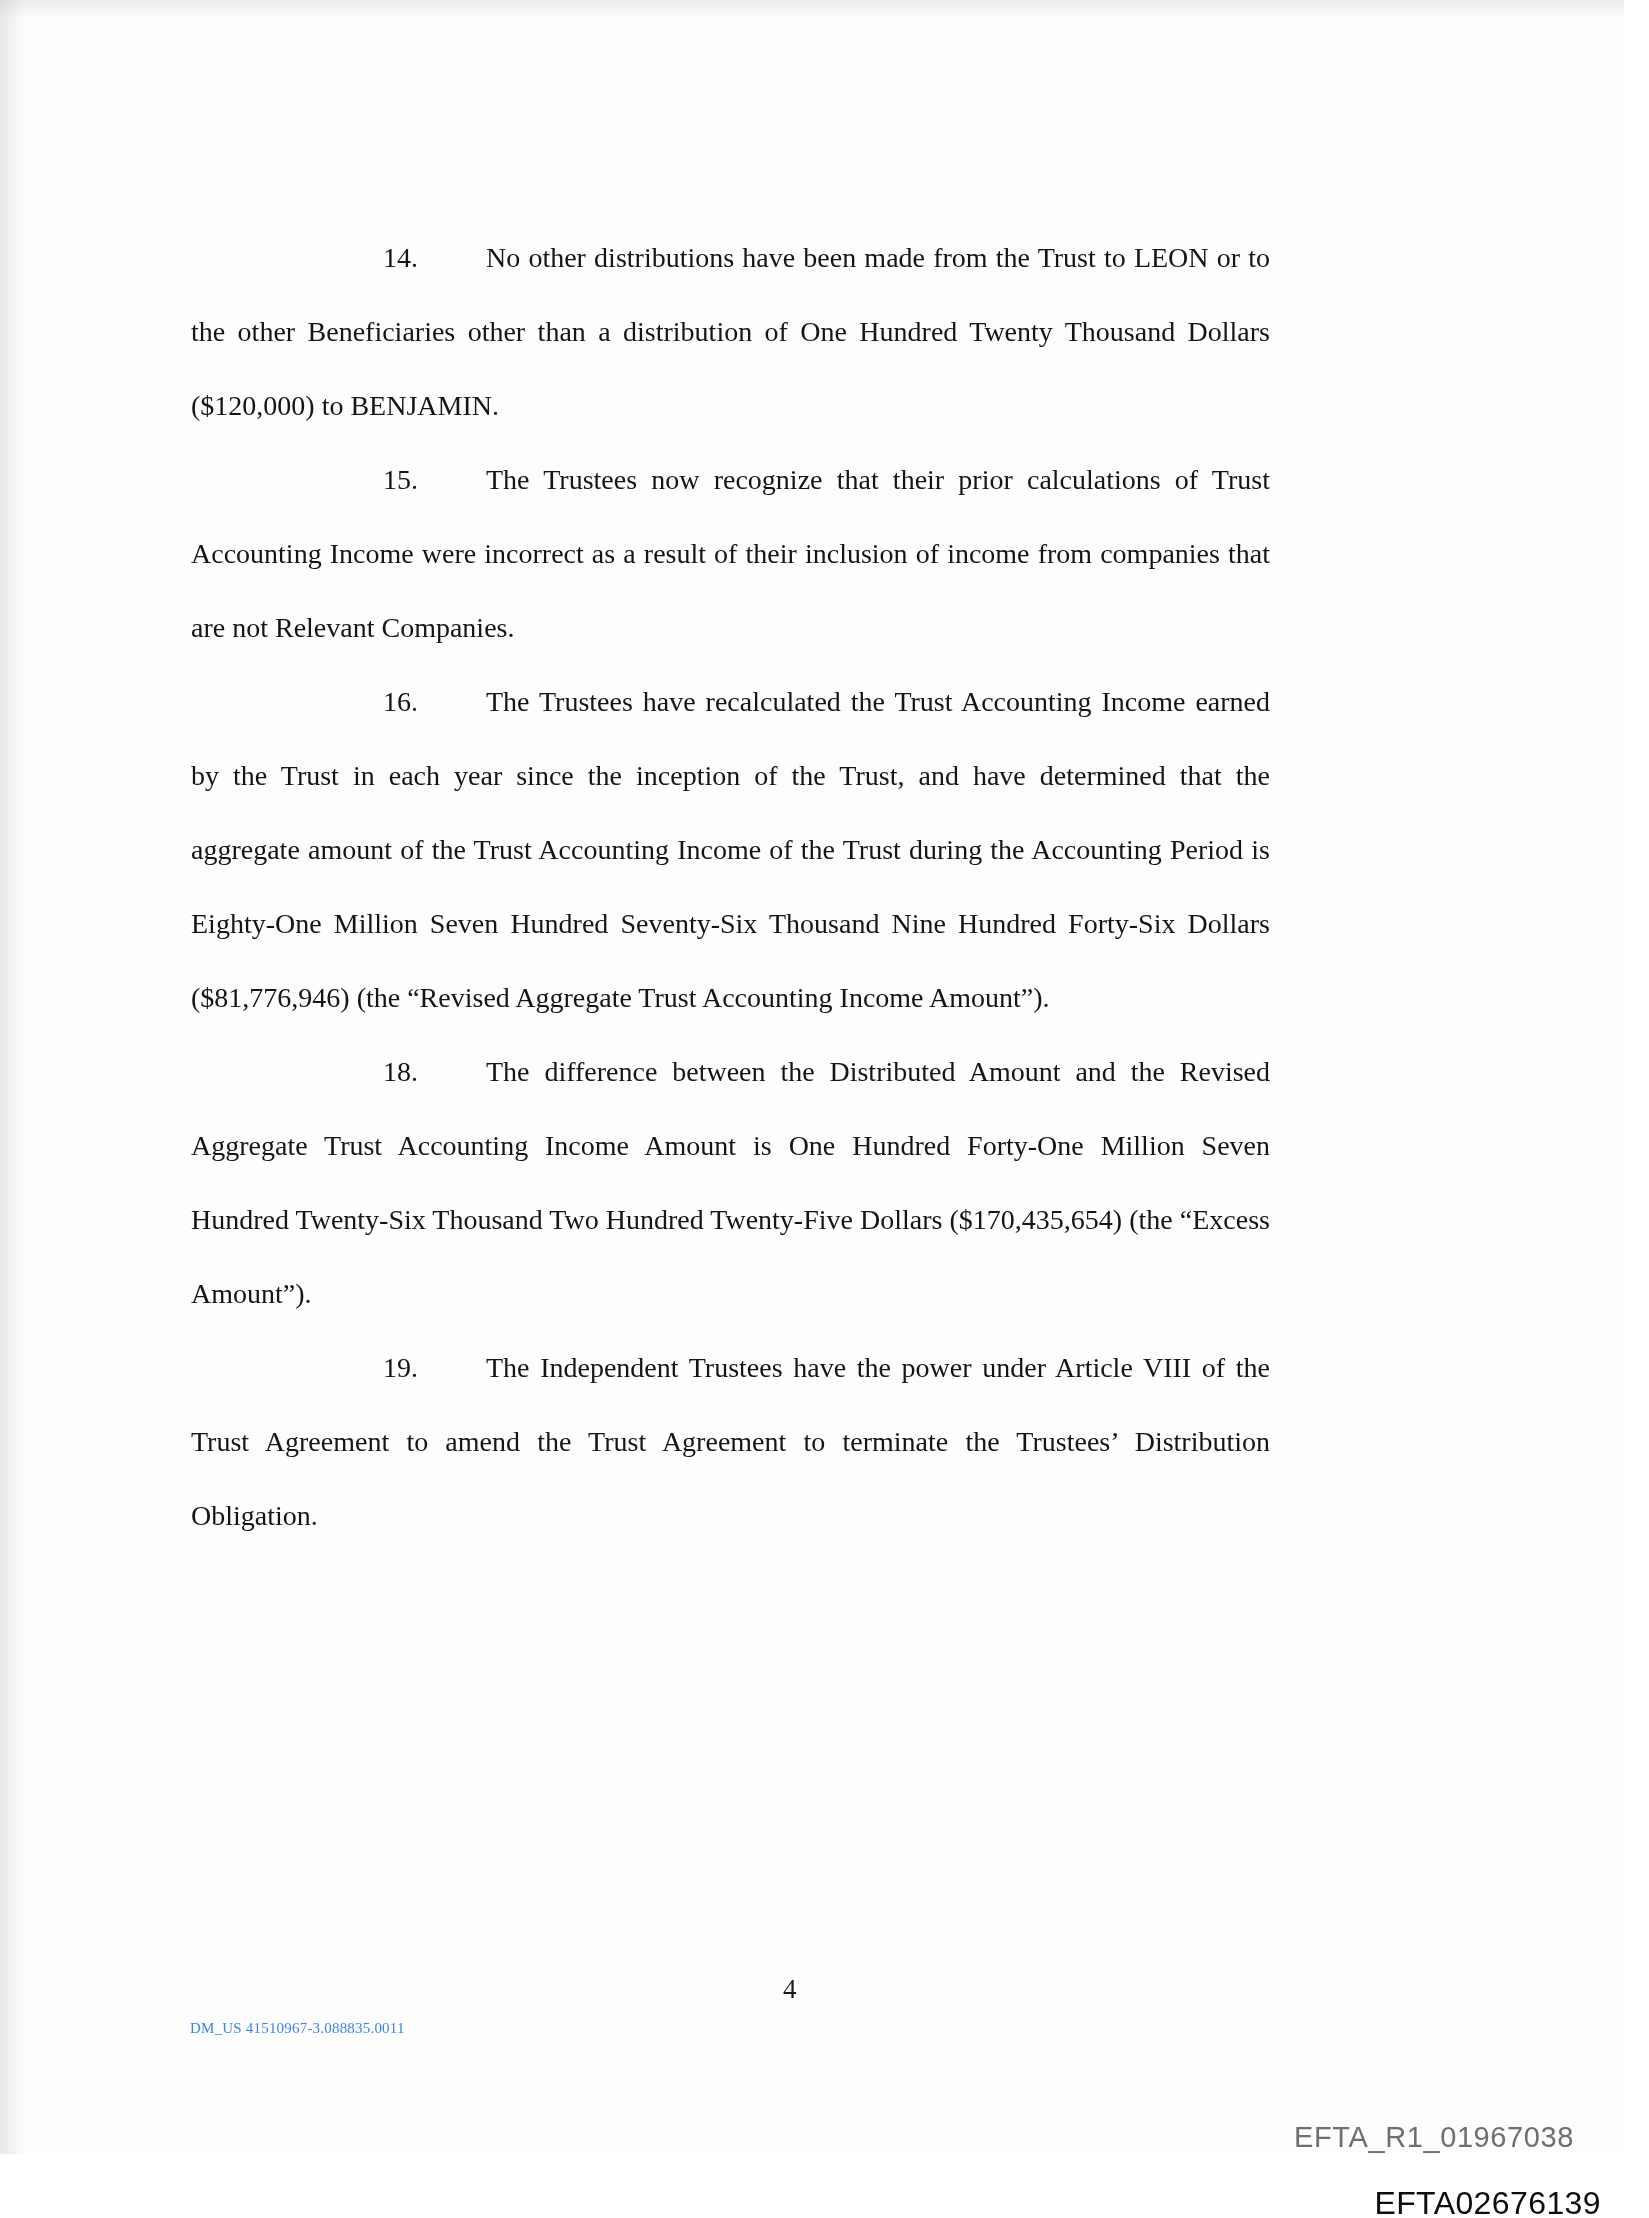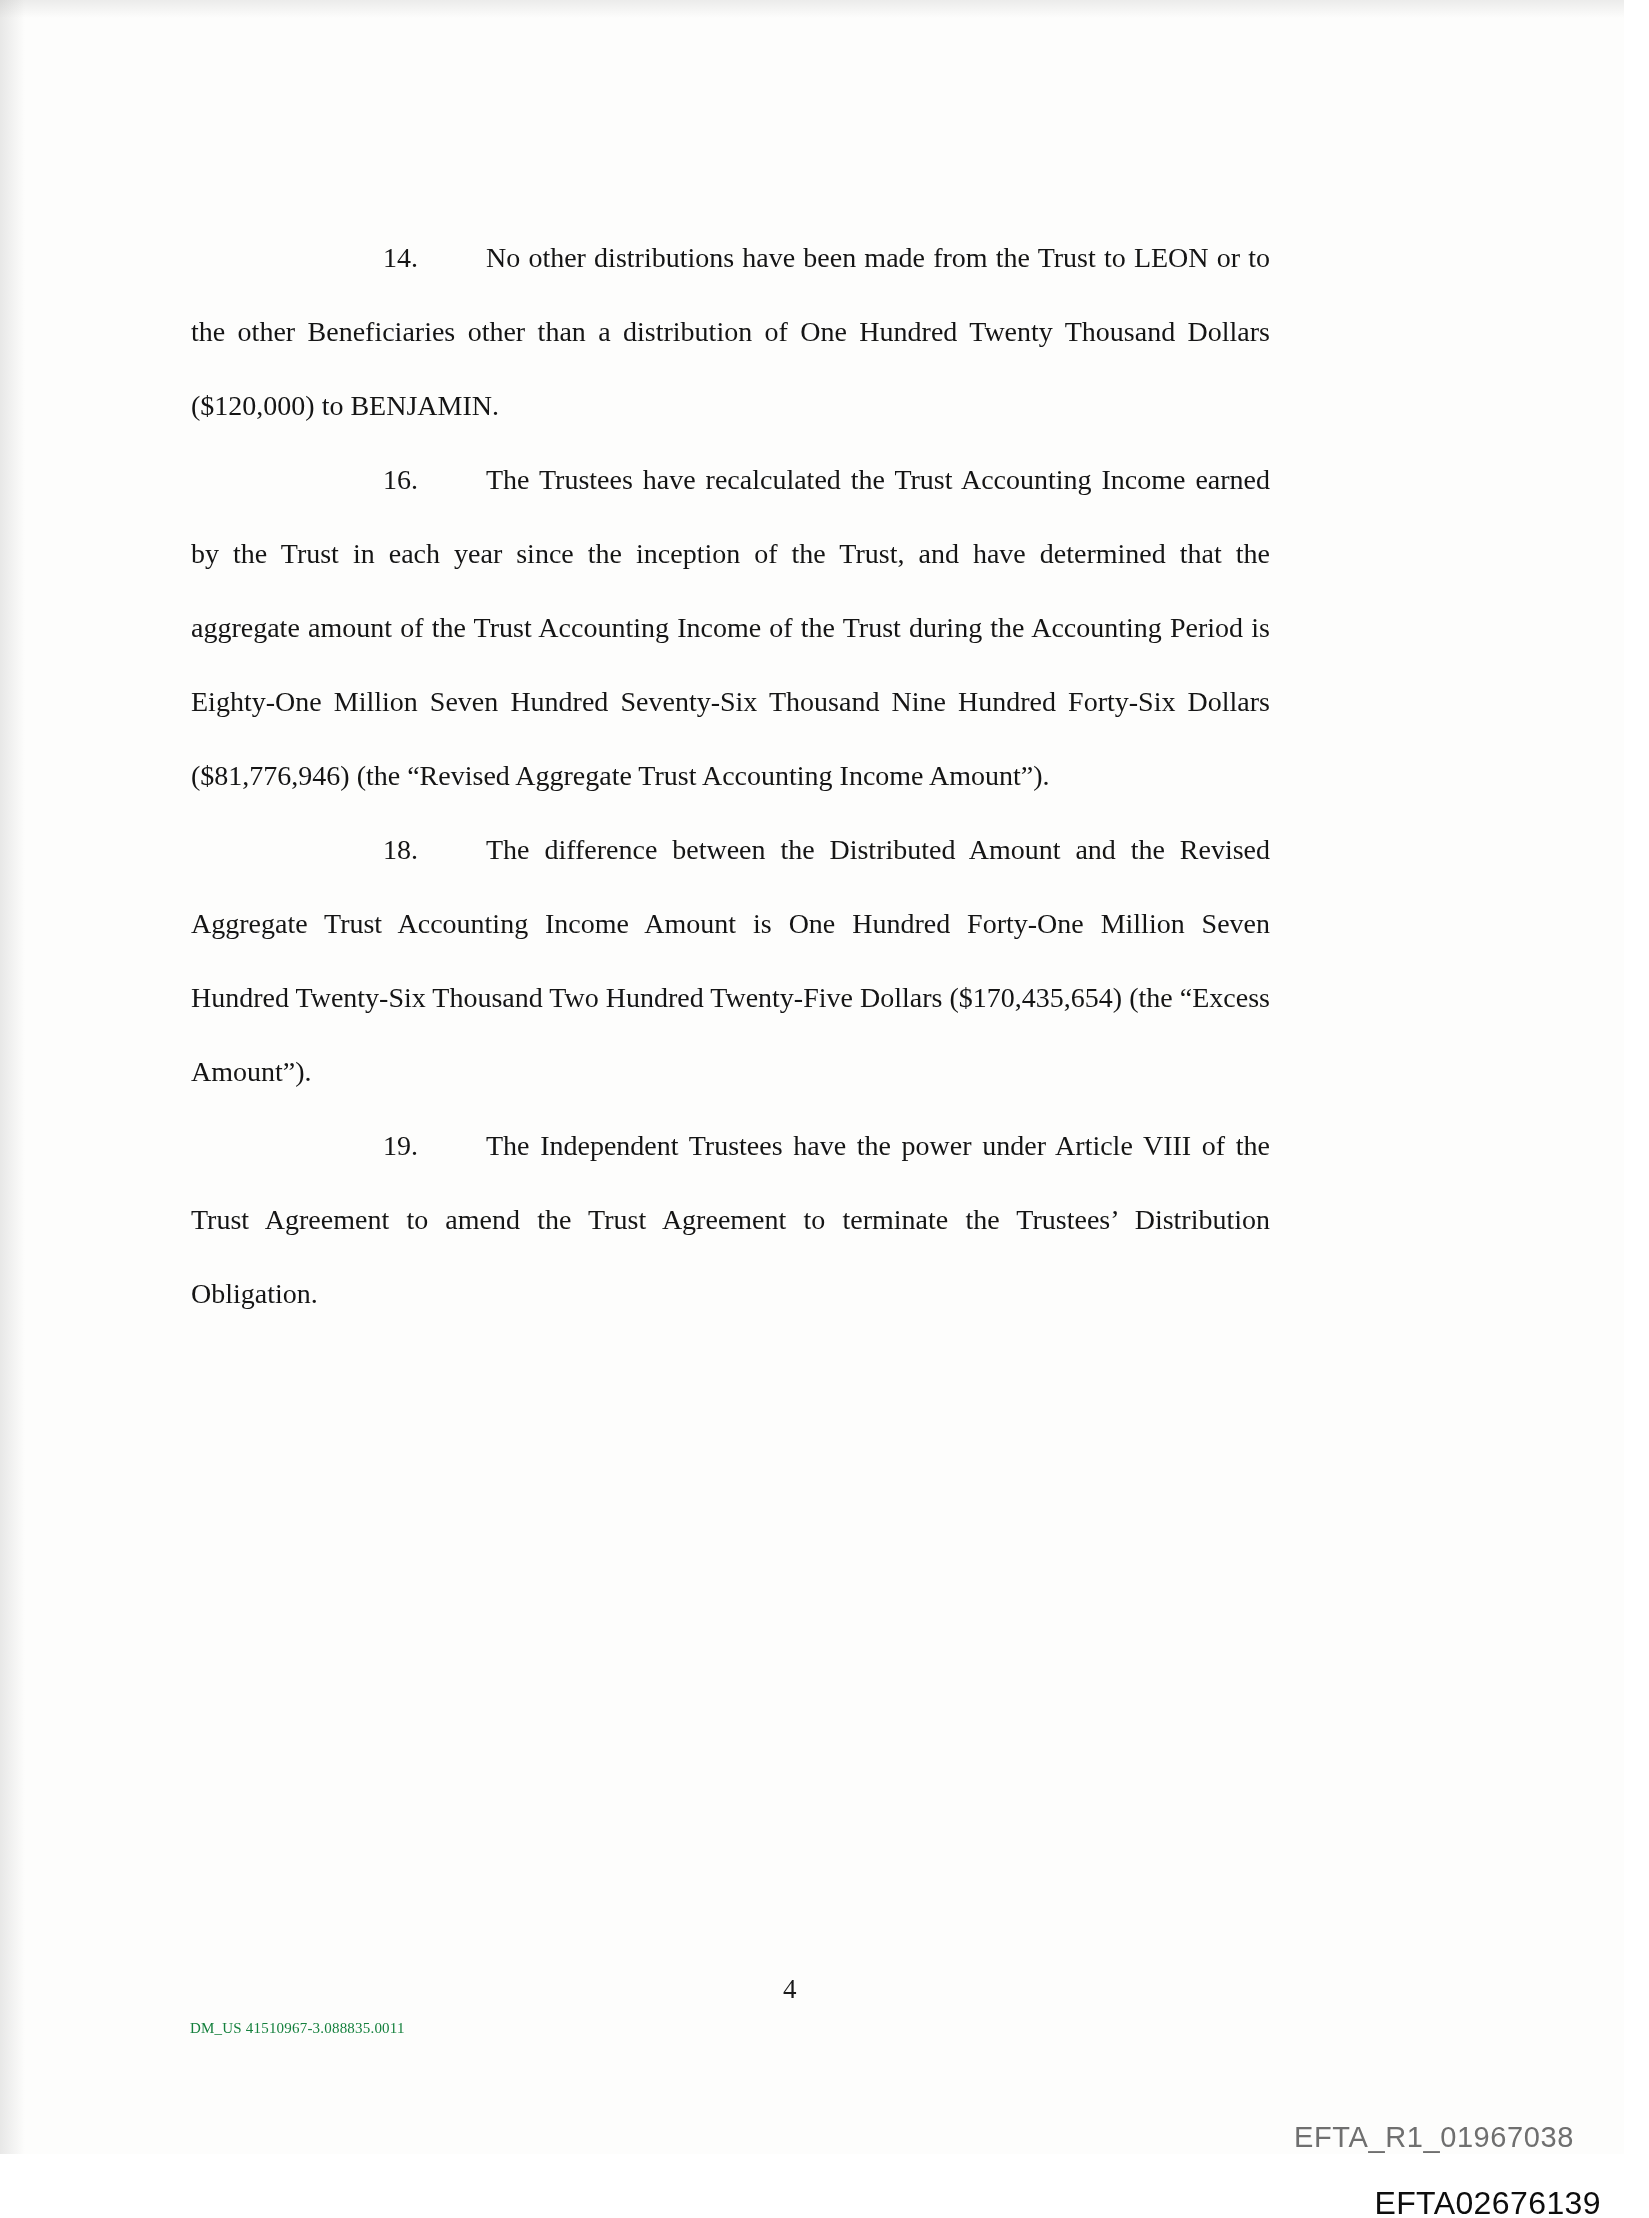--- a/index.html
+++ b/index.html
@@ -80,21 +80,21 @@
     color: #1a1a1a;
     letter-spacing: 0.5px;
   }
   .page-number span { position: relative; left: -35px; }
 
   .doc-ref {
     position: absolute;
     left: 190px;
     top: 2020px;
     font-size: 15px;
-    color: #15803d;
+    color: #3b82f6;
     letter-spacing: 0.2px;
     white-space: nowrap;
   }
 
   
   .bates-upper {
     position: absolute;
     right: 50px;
     top: 2121px;
     font-family: "Liberation Sans", "DejaVu Sans", sans-serif;
@@ -121,20 +121,21 @@
 <div class="page">
 
   <div class="scan-tint"></div>
   <div class="edge-left"></div>
   <div class="edge-top"></div>
 
   <div class="body-text">
 
     <p class="para"><span class="num">14.</span><span>No other distributions have been made from the Trust to LEON or to the other Beneficiaries other than a distribution of One Hundred Twenty Thousand Dollars ($120,000) to BENJAMIN.</span></p>
 
+    <p class="para"><span class="num">15.</span><span>The Trustees now recognize that their prior calculations of Trust Accounting Income were incorrect as a result of their inclusion of income from companies that are not Relevant Companies.</span></p>
 
     <p class="para"><span class="num">16.</span><span>The Trustees have recalculated the Trust Accounting Income earned by the Trust in each year since the inception of the Trust, and have determined that the aggregate amount of the Trust Accounting Income of the Trust during the Accounting Period is Eighty-One Million Seven Hundred Seventy-Six Thousand Nine Hundred Forty-Six Dollars ($81,776,946) (the “Revised Aggregate Trust Accounting Income Amount”).</span></p>
 
 
     <p class="para"><span class="num">18.</span><span>The difference between the Distributed Amount and the Revised Aggregate Trust Accounting Income Amount is One Hundred Forty-One Million Seven Hundred Twenty-Six Thousand Two Hundred Twenty-Five Dollars ($170,435,654) (the “Excess Amount”).</span></p>
 
     <p class="para"><span class="num">19.</span><span>The Independent Trustees have the power under Article VIII of the Trust Agreement to amend the Trust Agreement to terminate the Trustees’ Distribution Obligation.</span></p>
 
   </div>
 

